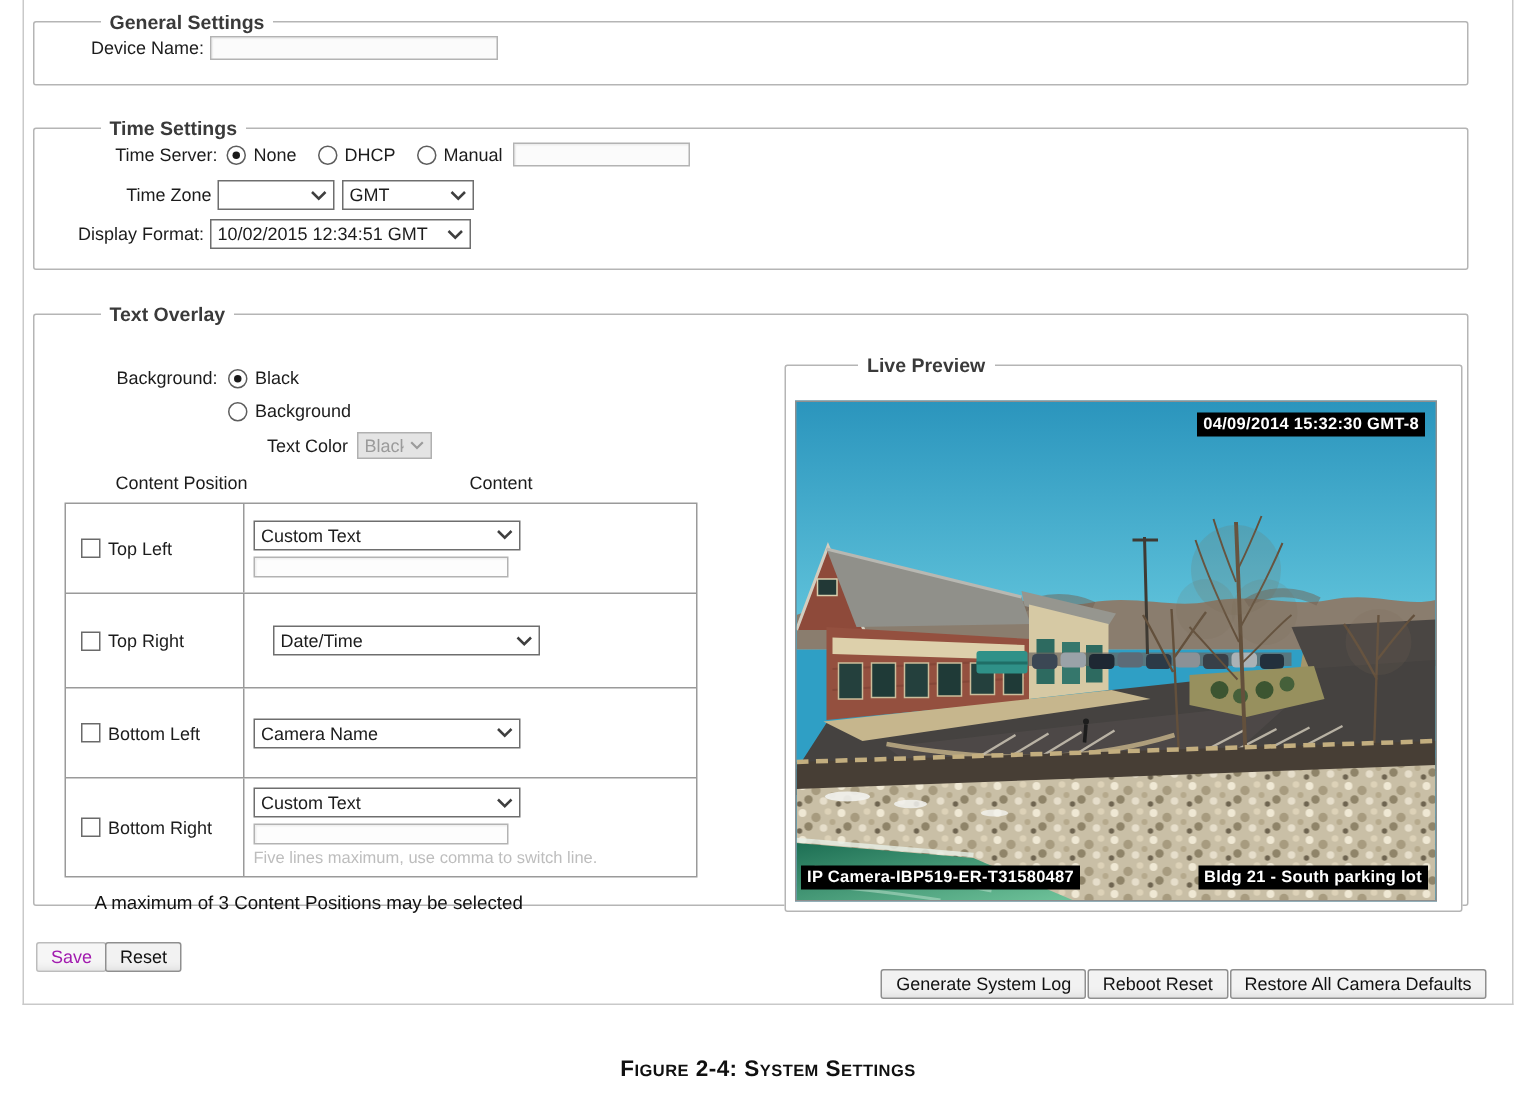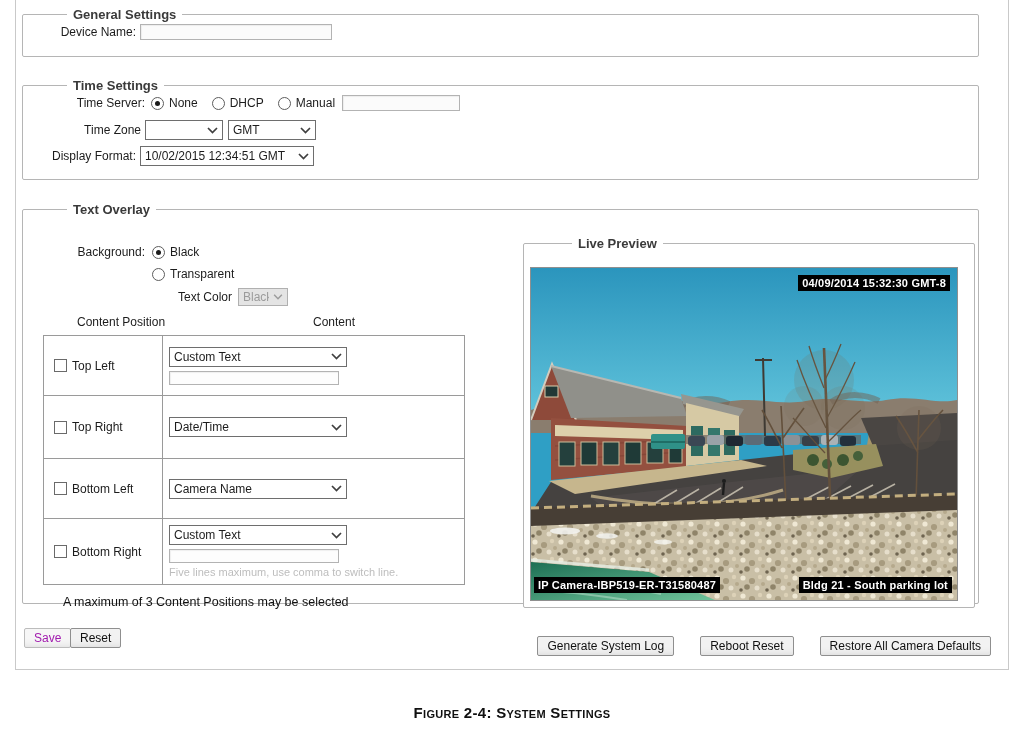--- a/index.html
+++ b/index.html
@@ -69,21 +69,21 @@
   .ov-br { right:5px; bottom:7px; }
 
   
   .btn { display:inline-block; background:#f2f2f2; border:1px solid #8f8f8f; border-radius:2px;
     font:inherit; padding:2px 9px; height:20px; color:#111; cursor:pointer;
     box-shadow: inset 0 -8px 8px -8px rgba(0,0,0,0.12); }
   .btn.disabled { color:#a21caf; border-color:#bcbcbc; background:#f6f6f6; cursor:default; }
   .btnbar { position:absolute; left:0; top:636px; width:994px; height:22px; }
   .btn-save  { position:absolute; left:8px; }
   .btn-reset { position:absolute; left:54px; }
-  .btn-group-right { position:absolute; right:19px; top:8px; display:flex; gap:26px; }
+  .btn-group-right { position:absolute; right:19px; top:18px; display:flex; gap:1px; }
 
   .caption { position:absolute; top:704px; left:0; width:1024px; text-align:center;
     font-weight:bold; font-size:15px; color:#101010; font-variant:small-caps; letter-spacing:0.3px; }
 </style>
 </head>
 <body>
 
 <div id="stage">
   <div class="frame">
 
@@ -139,21 +139,21 @@
     <fieldset class="fs-overlay">
       <legend>Text Overlay</legend>
 
       <div class="row" style="left:0; top:28px;">
         <span class="lbl" style="width:122px;">Background:</span>
         <span class="radio checked" style="margin-left:7px;"></span>
         <span class="glabel">Black</span>
       </div>
       <div class="row" style="left:0; top:50px;">
         <span class="radio" style="margin-left:129px;"></span>
-        <span class="glabel">Transparent</span>
+        <span class="glabel">Background</span>
       </div>
       <div class="row" style="left:0; top:71px;">
         <span class="lbl" style="width:209px;">Text Color</span>
         <span class="sel disabled" style="width:50px; margin-left:6px; height:18px;">
           <span class="sv">Black</span>
           <svg width="10" height="6" viewBox="0 0 11 7">
             <path d="M1 1 L5.5 5.5 L10 1" fill="none" stroke="#9b9b9b" stroke-width="1.7"></path>
             </svg>
         </span>
       </div>
@@ -174,21 +174,21 @@
             <span class="sel">
               <span class="sv">Custom Text</span>
               <svg width="11" height="7" viewBox="0 0 11 7">
                 <path d="M1 1 L5.5 5.5 L10 1" fill="none" stroke="#3f3f3f" stroke-width="1.7"></path>
                 </svg>
             </span>
             <input class="txt" value="" style="">
           </div>
         </div>
 
-        <div class="pos-row" style="height:63px;">
+        <div class="pos-row" style="height:63px;gap:13px;">
           <div class="pos-cell-l">
             <span class="cb"></span>
             <span class="glabel">Top Right</span>
           </div>
           <div class="pos-cell-r">
             <span class="sel">
               <span class="sv">Date/Time</span>
               <svg width="11" height="7" viewBox="0 0 11 7">
                 <path d="M1 1 L5.5 5.5 L10 1" fill="none" stroke="#3f3f3f" stroke-width="1.7"></path>
                 </svg>

